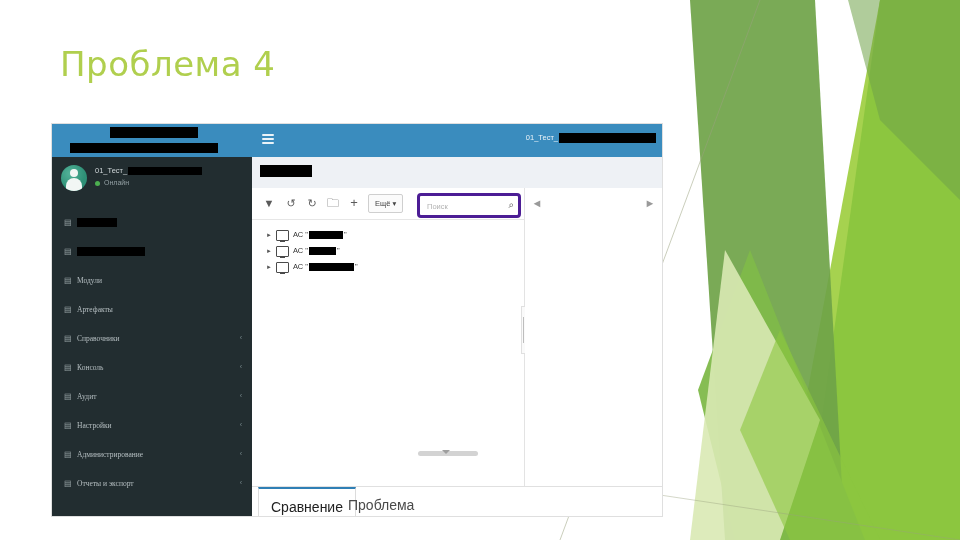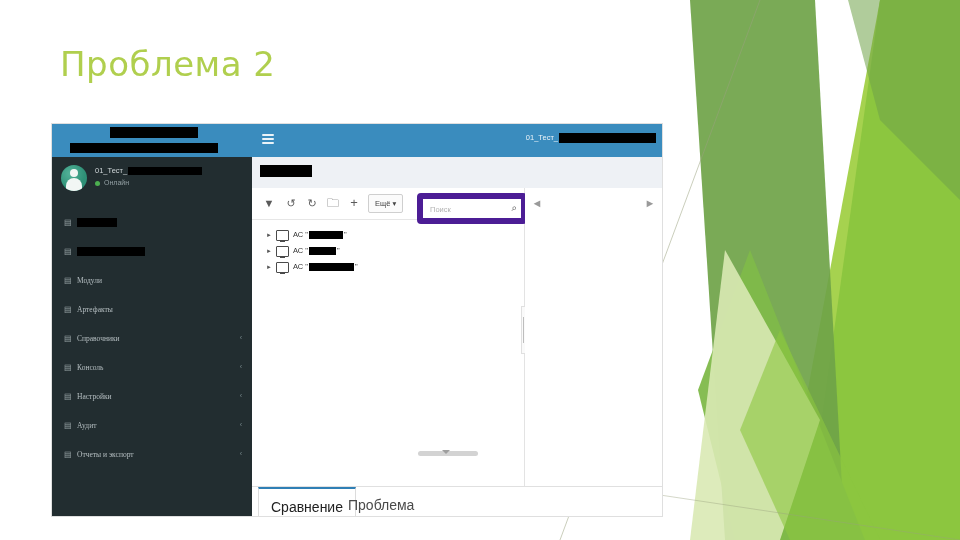--- a/index.html
+++ b/index.html
@@ -76,21 +76,21 @@
     position:absolute;top:6px;width:18px;height:18px;line-height:18px;text-align:center;
     font-size:11px;color:#5a5a5a;cursor:pointer;
   }
   #more-btn{
     position:absolute;left:116px;top:6px;height:17px;line-height:17px;padding:0 6px;
     border:1px solid #cfcfcf;border-radius:2px;background:#fbfbfb;
     font-size:7.5px;color:#444;cursor:pointer;white-space:nowrap;
   }
   #searchbox{
     position:absolute;left:165px;top:5px;width:98px;height:19px;
-    border:6px solid #4c1d95;background:#fff;border-radius:4px;
+    border:3px solid #4c1d95;background:#fff;border-radius:4px;
   }
   #searchbox input{
     position:absolute;left:5px;top:0;width:72px;height:19px;border:0;outline:0;
     font-size:7.5px;color:#333;background:transparent;font-family:"Liberation Sans",sans-serif;
   }
   #searchbox input::placeholder{color:#b2b2b2;}
   #s-ico{position:absolute;right:4px;top:3px;font-size:10px;color:#4a4a4a;}
 
   #tree{position:absolute;left:0;top:31px;right:0;bottom:0;padding:8px 0 0 14px;}
   .tnode{height:16px;line-height:16px;font-size:7.5px;color:#333;white-space:nowrap;}
@@ -146,21 +146,21 @@
     <polygon points="95,250 190,420 150,540 60,540" fill="#d9e9b4" opacity="0.9"></polygon>
     <polygon points="150,330 250,540 160,540 110,430" fill="#8cc63f" opacity="0.6"></polygon>
     <polygon points="218,0 330,0 330,200 250,120" fill="#6fa348" opacity="0.55"></polygon>
   </svg>
 
   <svg id="hairline" viewBox="0 0 960 540" preserveAspectRatio="none">
     <line x1="560" y1="540" x2="760" y2="0" stroke="#9aa07e" stroke-width="0.7" opacity="0.75"></line>
     <line x1="560" y1="480" x2="960" y2="540" stroke="#9aa07e" stroke-width="0.7" opacity="0.6"></line>
   </svg>
 
-  <div id="title">Проблема 2</div>
+  <div id="title">Проблема 4</div>
 
   <div id="shot">
 
     <div id="sidebar">
       <div id="sb-head">
         <span class="redact r1"></span>
         <span class="redact r2"></span>
       </div>
 
       <div id="sb-user">
@@ -176,22 +176,23 @@
         </div>
       </div>
 
       <ul class="nav" id="nav-list">
           <li><span class="ico">▤</span><span class="lbl"><span class="redact" style="width: 40px;"></span></span></li>
           <li><span class="ico">▤</span><span class="lbl"><span class="redact" style="width: 68px;"></span></span></li>
           <li><span class="ico">▤</span><span class="lbl">Модули</span></li>
           <li><span class="ico">▤</span><span class="lbl">Артефакты</span></li>
           <li><span class="ico">▤</span><span class="lbl">Справочники</span><span class="caret">‹</span></li>
           <li><span class="ico">▤</span><span class="lbl">Консоль</span><span class="caret">‹</span></li>
+          <li><span class="ico">▤</span><span class="lbl">Аудит</span><span class="caret">‹</span></li>
           <li><span class="ico">▤</span><span class="lbl">Настройки</span><span class="caret">‹</span></li>
-          <li><span class="ico">▤</span><span class="lbl">Аудит</span><span class="caret">‹</span></li>
+          <li><span class="ico">▤</span><span class="lbl">Администрирование</span><span class="caret">‹</span></li>
           <li><span class="ico">▤</span><span class="lbl">Отчеты и экспорт</span><span class="caret">‹</span></li>
         </ul>
     </div>
 
     <div id="main">
 
       <div id="topbar">
         <div id="burger">
             <i></i>
             <i></i>

